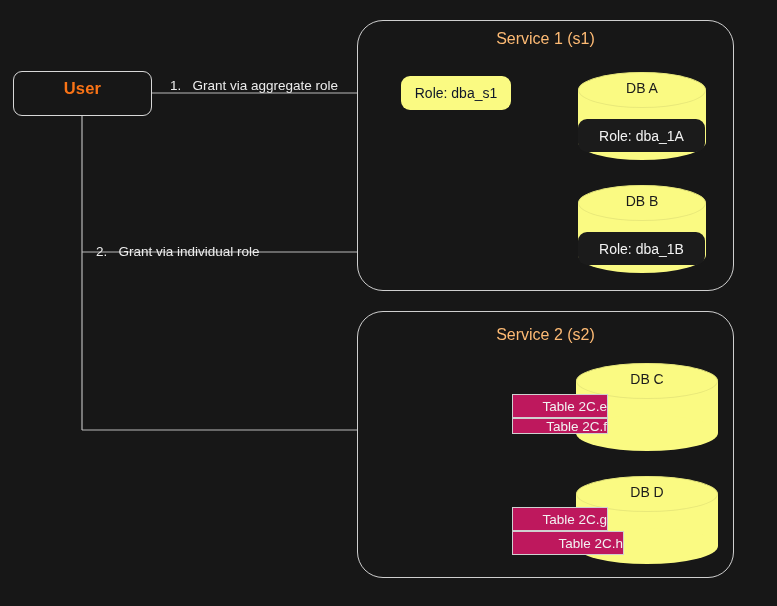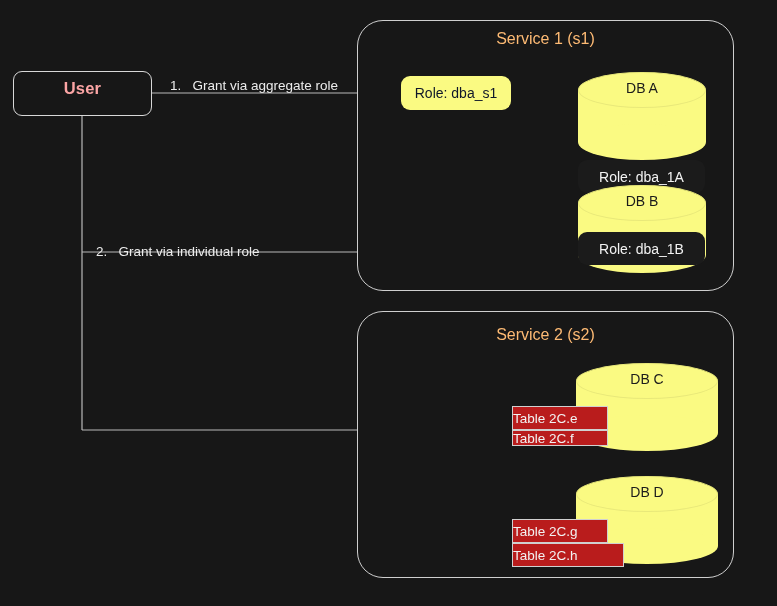--- a/index.html
+++ b/index.html
@@ -34,21 +34,21 @@
     background: #171717;
     box-sizing: border-box;
   }
   .user-label {
     position: absolute;
     left: 13px; top: 71px;
     width: 139px; height: 34px;
     display: flex; align-items: center; justify-content: center;
     font-size: 16.5px;
     font-weight: bold;
-    color: #fca5a5;
+    color: #f97316;
     letter-spacing: .2px;
   }
 
   
   .service-box {
     position: absolute;
     border: 1.2px solid #cfcfcf;
     border-radius: 26px;
     background: #171717;
     box-sizing: border-box;
@@ -113,27 +113,26 @@
     border-radius: 9px;
     display: flex; align-items: center; justify-content: center;
     font-size: 14px;
     color: #f2f2f2;
     box-sizing: border-box;
   }
 
   
   .tbl {
     position: absolute;
-    background: #b91c1c;
+    background: #be185d;
     border: 1.1px solid #d0d0d0;
-    display: flex; align-items: center; justify-content: flex-start;
+    display: flex; align-items: center; justify-content: flex-end;
     font-size: 13.5px;
     color: #f2f2f2;
     box-sizing: border-box;
-    margin-top: 12px;
   }
 
   
   .flow-label {
     position: absolute;
     font-size: 13.5px;
     color: #ececec;
     white-space: pre;
   }
 </style>
@@ -179,21 +178,21 @@
   <div class="role-pill" style="left:401px; top:76px; width:110px; height:34px;">
     <span>Role: dba_s1</span>
   </div>
 
   <div class="db" style="left:578px; top:72px; width:128px; height:88px;">
     <div class="cyl-body" style="top:18px; height:52px;"></div>
     <div class="cyl-bottom" style="top:52px; height:36px;"></div>
     <div class="cyl-top" style="top:0px; height:36px;"></div>
     <div class="db-label" style="top:8px;">DB A</div>
   </div>
-  <div class="db-role" style="left:578px; top:119px; width:127px; height:33px;margin-top:41px;">
+  <div class="db-role" style="left:578px; top:119px; width:127px; height:33px;">
     <span>Role: dba_1A</span>
   </div>
 
   <div class="db" style="left:578px; top:185px; width:128px; height:88px;">
     <div class="cyl-body" style="top:18px; height:52px;"></div>
     <div class="cyl-bottom" style="top:52px; height:36px;"></div>
     <div class="cyl-top" style="top:0px; height:36px;"></div>
     <div class="db-label" style="top:8px;">DB B</div>
   </div>
   <div class="db-role" style="left:578px; top:232px; width:127px; height:33px;">

